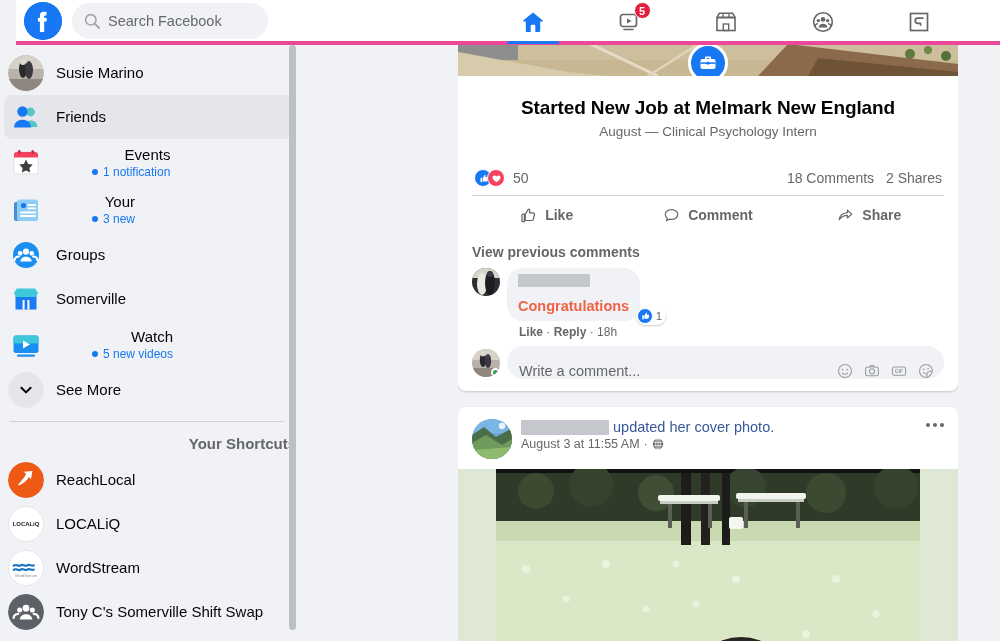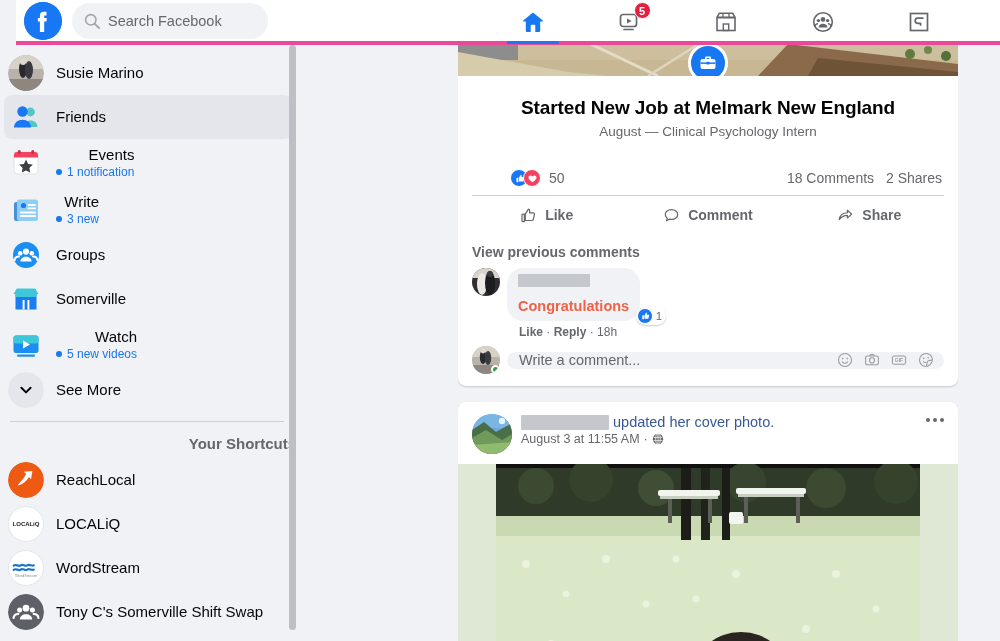--- a/index.html
+++ b/index.html
@@ -75,21 +75,21 @@
     background: #f0f2f5;
     overflow: hidden;
     text-align: right;
   }
   .side-list { padding: 6px 0 0 0; }
   .side-row {
     display: flex; align-items: center;
     height: 44px; margin: 0 4px; padding: 0 4px;
     border-radius: 8px;
   }
-  .side-row.tall { height: 47px; }
+  .side-row.tall { height: 47px; gap: 36px; }
   .side-row.selected { background: #e4e6eb; }
   .side-ico {
     width: 36px; height: 36px; flex: 0 0 auto;
     margin-right: 12px; border-radius: 50%;
     display: flex; align-items: center; justify-content: center;
     overflow: hidden; position: relative;
   }
   .side-txt { display: flex; flex-direction: column; justify-content: center; }
   .side-label { font-size: 15px; color: #050505; line-height: 18px; }
   .side-sub {
@@ -163,21 +163,21 @@
   .life-title {
     text-align: center; font-size: 19px; font-weight: bold;
     color: #050505; margin-top: 21px; letter-spacing: -0.1px;
   }
   .life-sub {
     text-align: center; font-size: 13.5px; color: #65676b;
     margin-top: 5px;
   }
   .stats-row {
     display: flex; align-items: center; justify-content: space-between;
-    padding: 0 16px; height: 34px; margin-top: 22px; margin-left: 36px;
+    padding: 0 16px; height: 34px; margin-top: 22px;
   }
   .reacts { display: flex; align-items: center; }
   .react-pill { display: flex; align-items: center; }
   .rico {
     width: 18px; height: 18px; border-radius: 50%;
     border: 1.5px solid #fff;
     display: flex; align-items: center; justify-content: center;
   }
   .rico.like { background: #1877f2; }
   .rico.love { background: #f3425f; margin-left: -5px; }
@@ -229,22 +229,22 @@
   .cmeta b { color: #65676b; }
   .composer-row { display: flex; align-items: center; padding: 5px 14px 12px 14px; }
   .composer-av { position: relative; }
   .online-dot {
     position: absolute; right: 0; bottom: 0;
     width: 9px; height: 9px; border-radius: 50%;
     background: #31a24c; border: 2px solid #fff;
   }
   .composer-box {
     flex: 1; margin-left: 7px;
-    height: 17px; border-radius: 17px; background: #f0f2f5;
-    display: flex; align-items: flex-start; padding: 0 10px 0 12px;
+    height: 33px; border-radius: 17px; background: #f0f2f5;
+    display: flex; align-items: flex-end; padding: 0 10px 0 12px;
   }
   .composer-box input {
     flex: 1; border: none; outline: none; background: transparent;
     font-family: "Liberation Sans", sans-serif;
     font-size: 14.5px; color: #050505;
   }
   .composer-box input::placeholder { color: #65676b; }
   .cicons { display: flex; align-items: center; }
   .cicons > span { margin-left: 11px; opacity: .62; display:flex; }
 
@@ -404,21 +404,21 @@
             <rect x="4" y="8" width="8" height="19" rx="2" fill="#4a90d9"></rect>
             <rect x="7" y="5.5" width="21" height="21.5" rx="2.5" fill="#8ecdf5"></rect>
             <circle cx="13.5" cy="11.5" r="2.6" fill="#1877f2"></circle>
             <rect x="17.5" y="10" width="8.5" height="1.9" rx=".9" fill="#ffffff"></rect>
             <rect x="17.5" y="13.4" width="8.5" height="1.9" rx=".9" fill="#ffffff"></rect>
             <rect x="10" y="17.5" width="16" height="1.9" rx=".9" fill="#ffffff"></rect>
             <rect x="10" y="21" width="16" height="1.9" rx=".9" fill="#ffffff"></rect>
           </svg>
         </div>
         <div class="side-txt">
-          <span class="side-label">Write</span>
+          <span class="side-label">Your</span>
           <span class="side-sub">
             <i class="bluedot"></i>
             <span>3 new</span>
           </span>
         </div>
       </div>
 
       <div class="side-row">
         <div class="side-ico">
           <svg width="32" height="32" viewBox="0 0 32 32">

